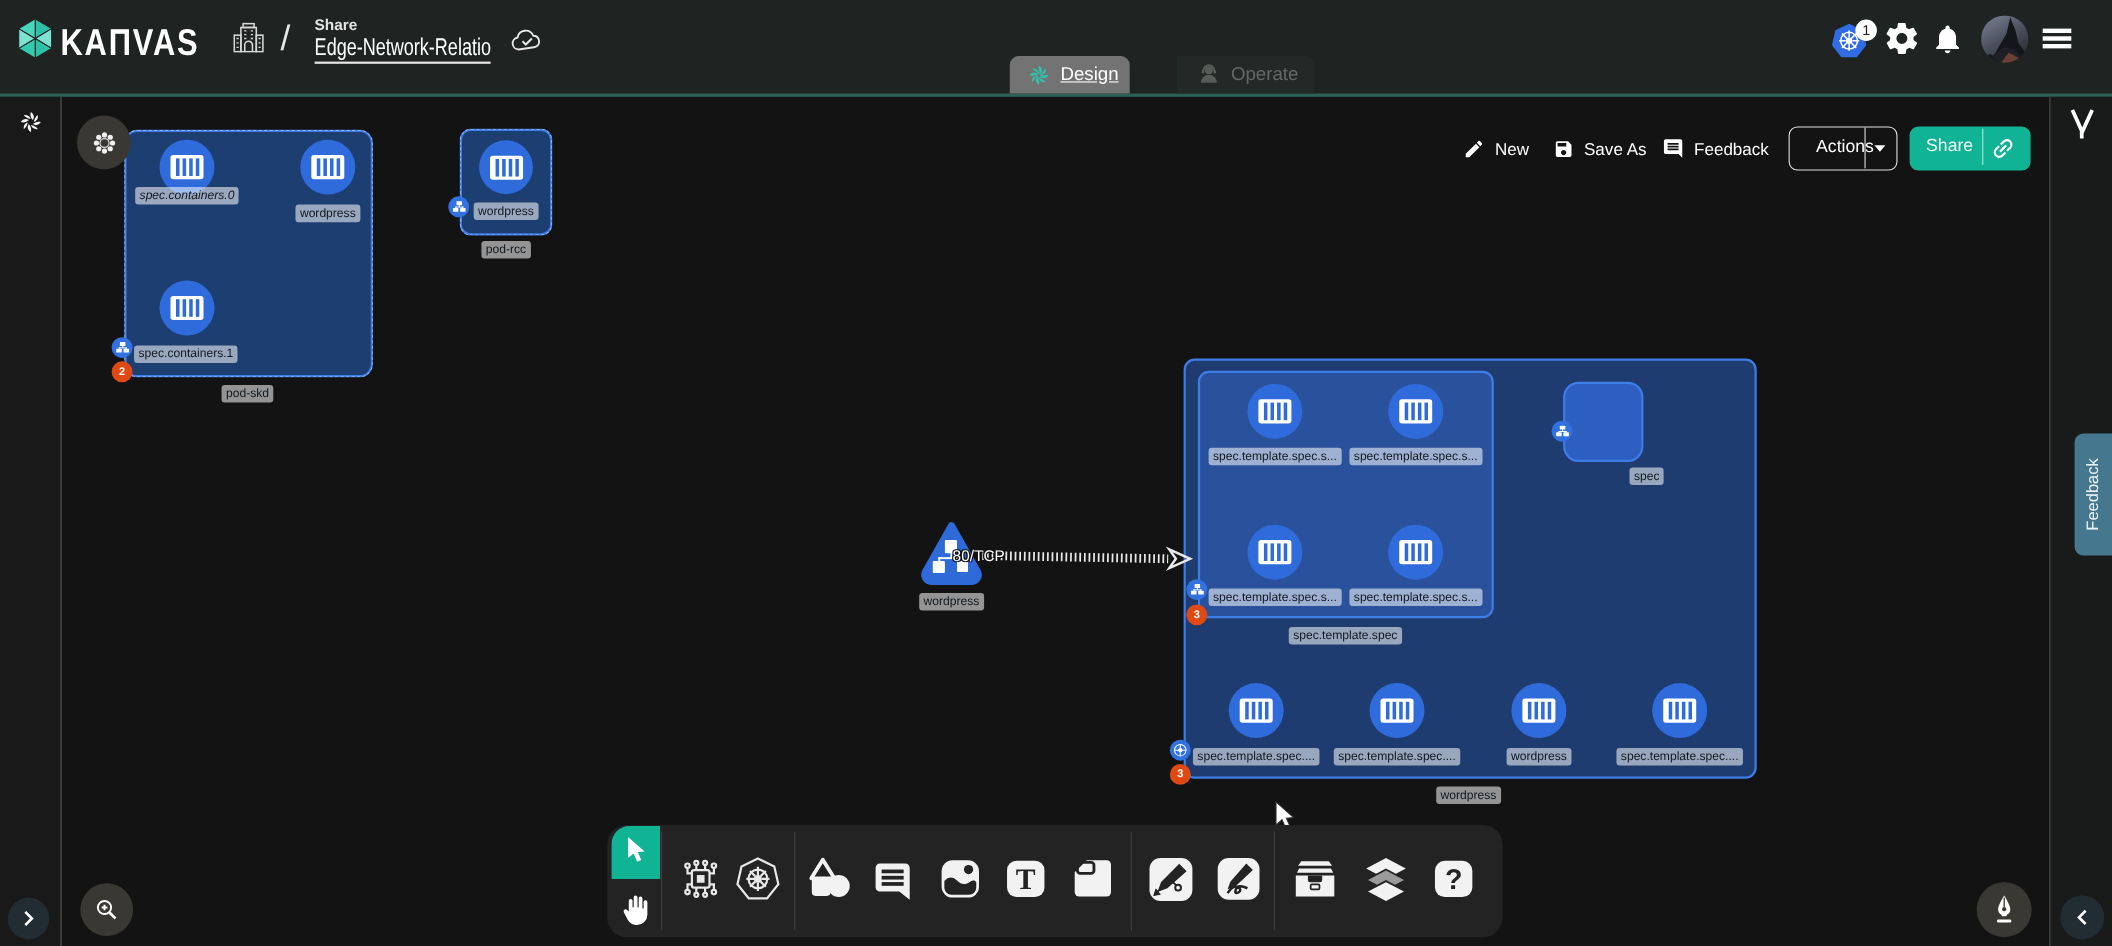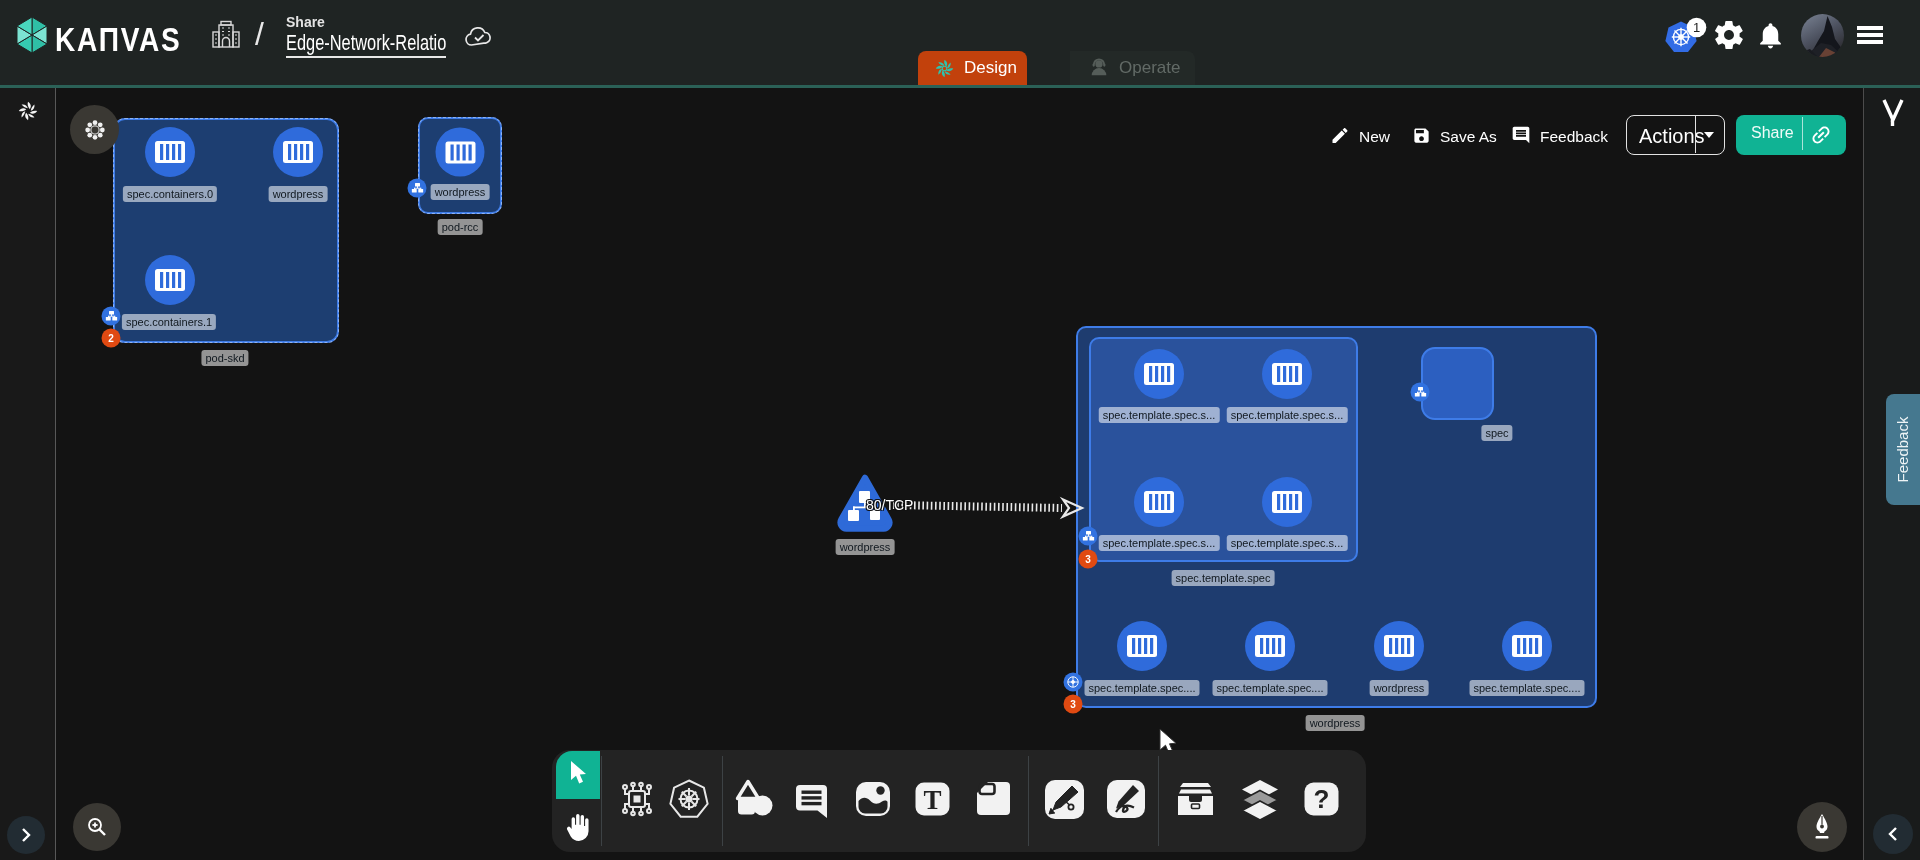--- a/index.html
+++ b/index.html
@@ -11,22 +11,22 @@
   
   #header { position:absolute; left:0; top:0; width:1920px; height:88px;
     background:#1f2423; }
   #tealline { position:absolute; left:0; top:85px; width:1920px; height:3px;
     background:#2b6157; }
   .hdrtxt { color:#fff; }
 
   
   .tab { position:absolute; top:51px; height:34px; display:flex; align-items:center;
     font-size:17px; }
-  #tabDesign { left:918px; width:109px; background:#c2410c; border-radius:8px 8px 0 0;
-    color:#fff; }
+  #tabDesign { left:918px; width:109px; background:#737373; border-radius:8px 8px 0 0;
+    color:#fff;text-decoration:underline; }
   #tabOperate { left:1070px; width:125px; background:#232927; border-radius:0 8px 0 0;
     color:#626a66; }
 
   
   #leftstrip { position:absolute; left:0; top:88px; width:56px; height:772px;
     background:#191919; border-right:1px solid #585858; }
   #rightstrip { position:absolute; left:1863px; top:88px; width:57px; height:772px;
     background:#191b1b; border-left:1px solid #4c4c4c; }
 
   
@@ -225,21 +225,21 @@
     <path d="M17 3 H5 c-1.1 0-2 .9-2 2 v14 c0 1.1 .9 2 2 2 h14 c1.1 0 2-.9 2-2 V7 l-4-4 z M12 19 c-1.7 0-3-1.3-3-3 s1.3-3 3-3 3 1.3 3 3-1.3 3-3 3 z M15 9 H5 V5 h10 v4 z"></path>
   </svg>
   <div class="abs hdrtxt" style="left:1440px;top:128px;font-size:15.5px;">Save As</div>
 
   <svg class="abs" style="left:1511px;top:125px" width="20" height="20" viewBox="0 0 24 24" fill="#fff">
     <path d="M21.99 4 c0-1.1-.89-2-1.99-2 H4 C2.9 2 2 2.9 2 4 v12 c0 1.1 .9 2 2 2 h14 l4 4-.01-18 z M18 14 H6 v-2 h12 v2 z m0-3 H6 V9 h12 v2 z m0-3 H6 V6 h12 v2 z"></path>
   </svg>
   <div class="abs hdrtxt" style="left:1540px;top:128px;font-size:15.5px;">Feedback</div>
 
   <div class="abs" style="left:1626px;top:115px;width:99px;height:40px;border:1.5px solid #e2e2e2;border-radius:8px;">
-    <span style="position:absolute;left:12px;top:9px;color:#fff;font-size:20px;">Actions</span>
+    <span style="position:absolute;left:24px;top:9px;color:#fff;font-size:16px;">Actions</span>
     <div style="position:absolute;left:68px;top:0;width:1px;height:37px;background:#e2e2e2;"></div>
     <svg style="position:absolute;left:75px;top:14px" width="14" height="10" viewBox="0 0 14 10">
         <polygon points="2,2 12,2 7,8" fill="#fff"></polygon>
       </svg>
   </div>
 
   <div class="abs" style="left:1736px;top:115px;width:110px;height:40px;background:#10b394;border-radius:8px;">
     <span style="position:absolute;left:15px;top:9px;color:#f0fbf8;font-size:16px;text-align:center;">Share</span>
     <div style="position:absolute;left:66px;top:2px;width:1px;height:33px;background:rgba(255,255,255,0.65);"></div>
     <svg style="position:absolute;left:73px;top:8px" width="24" height="24" viewBox="0 0 24 24" fill="#fff">
@@ -302,21 +302,21 @@
       <svg width="32" height="24" viewBox="0 0 32 24">
         <rect x="1" y="1" width="30" height="22" rx="2.5" fill="#fff"></rect>
         <g fill="#2f6bdb">
           <rect x="6" y="4" width="3.2" height="16"></rect>
           <rect x="12" y="4" width="3.2" height="16"></rect>
           <rect x="18" y="4" width="3.2" height="16"></rect>
           <rect x="24" y="4" width="3.2" height="16"></rect>
         </g>
       </svg>
     </div>
-  <div class="nlabel" style="left:170px;top:186px;">spec.containers.0</div>
+  <div class="nlabel" style="left:170px;top:170px;font-style:italic;">spec.containers.0</div>
   <div class="nlabel" style="left:298px;top:186px;">wordpress</div>
   <div class="nlabel" style="left:169px;top:314px;">spec.containers.1</div>
   <div class="nlabel" style="left:225px;top:350px;">pod-skd</div>
   <div class="badge blue" style="left:111px;top:316px;">
       <svg width="12" height="11" viewBox="0 0 12 11">
         <g fill="#fff">
           <rect x="3.5" y="0.5" width="5" height="3.5" rx="0.5"></rect>
           <rect x="0.2" y="6.5" width="5" height="3.5" rx="0.5"></rect>
           <rect x="6.8" y="6.5" width="5" height="3.5" rx="0.5"></rect>
           <rect x="5.6" y="3.5" width="0.9" height="2"></rect>

